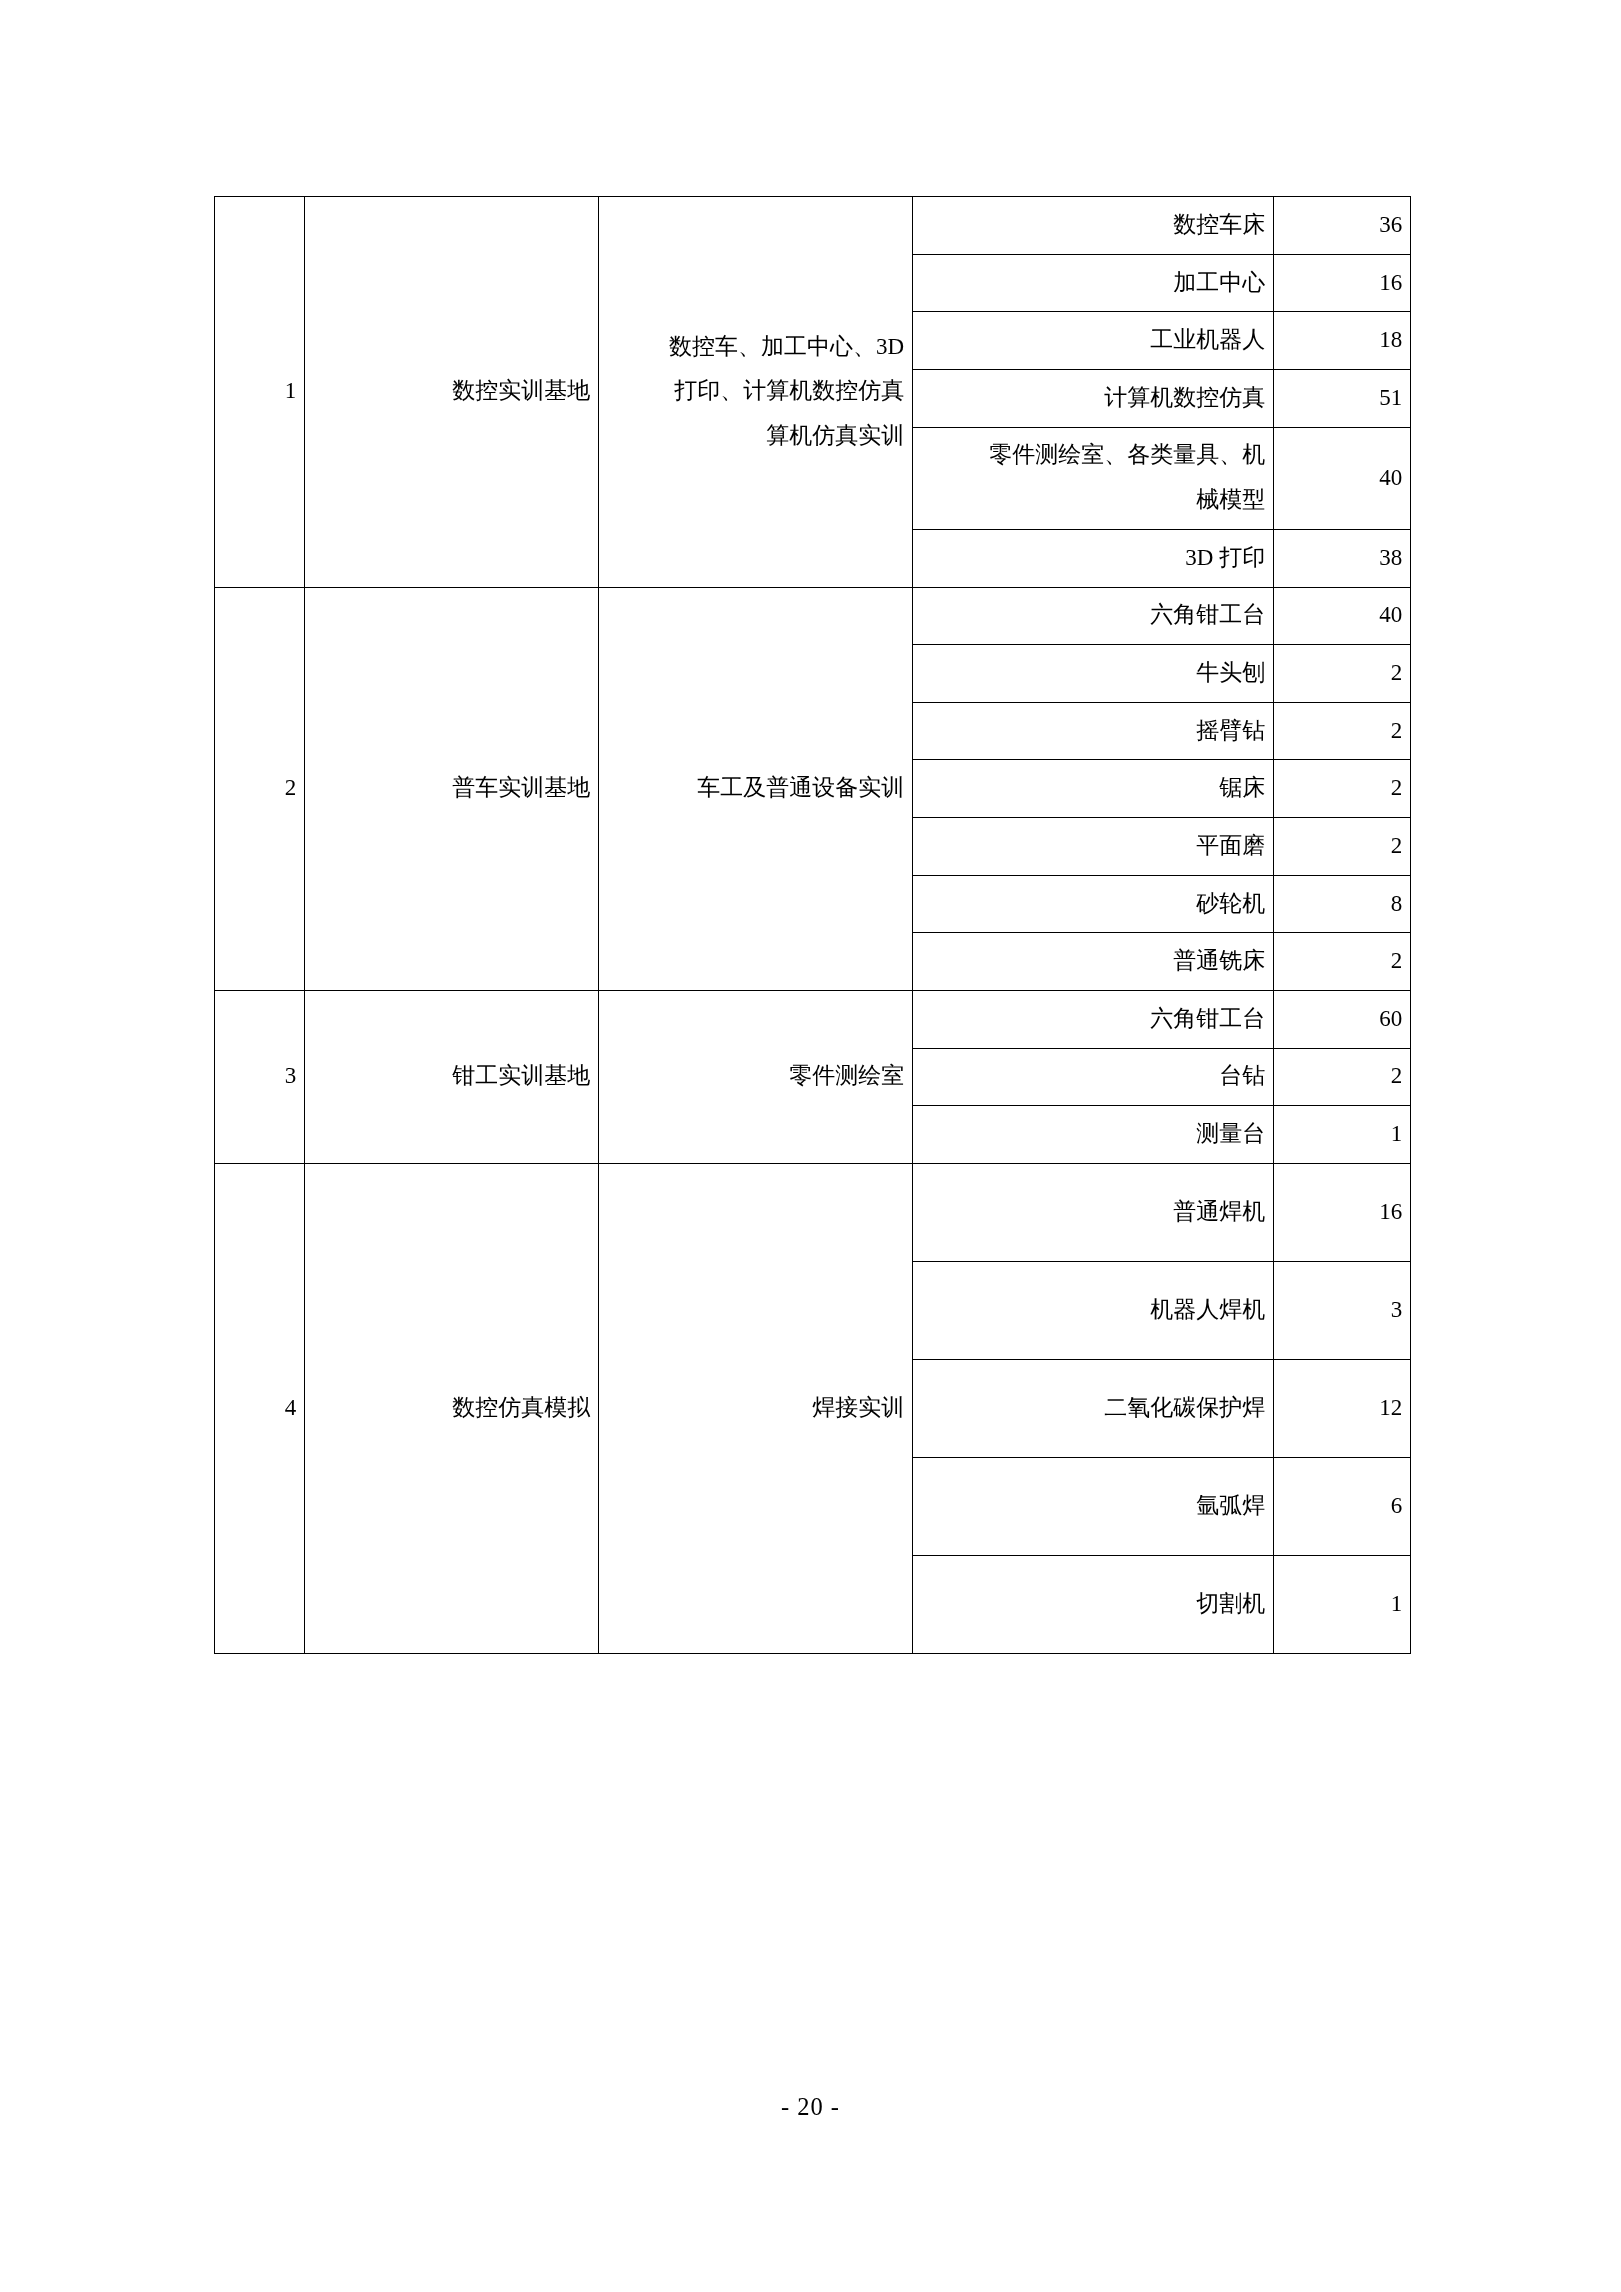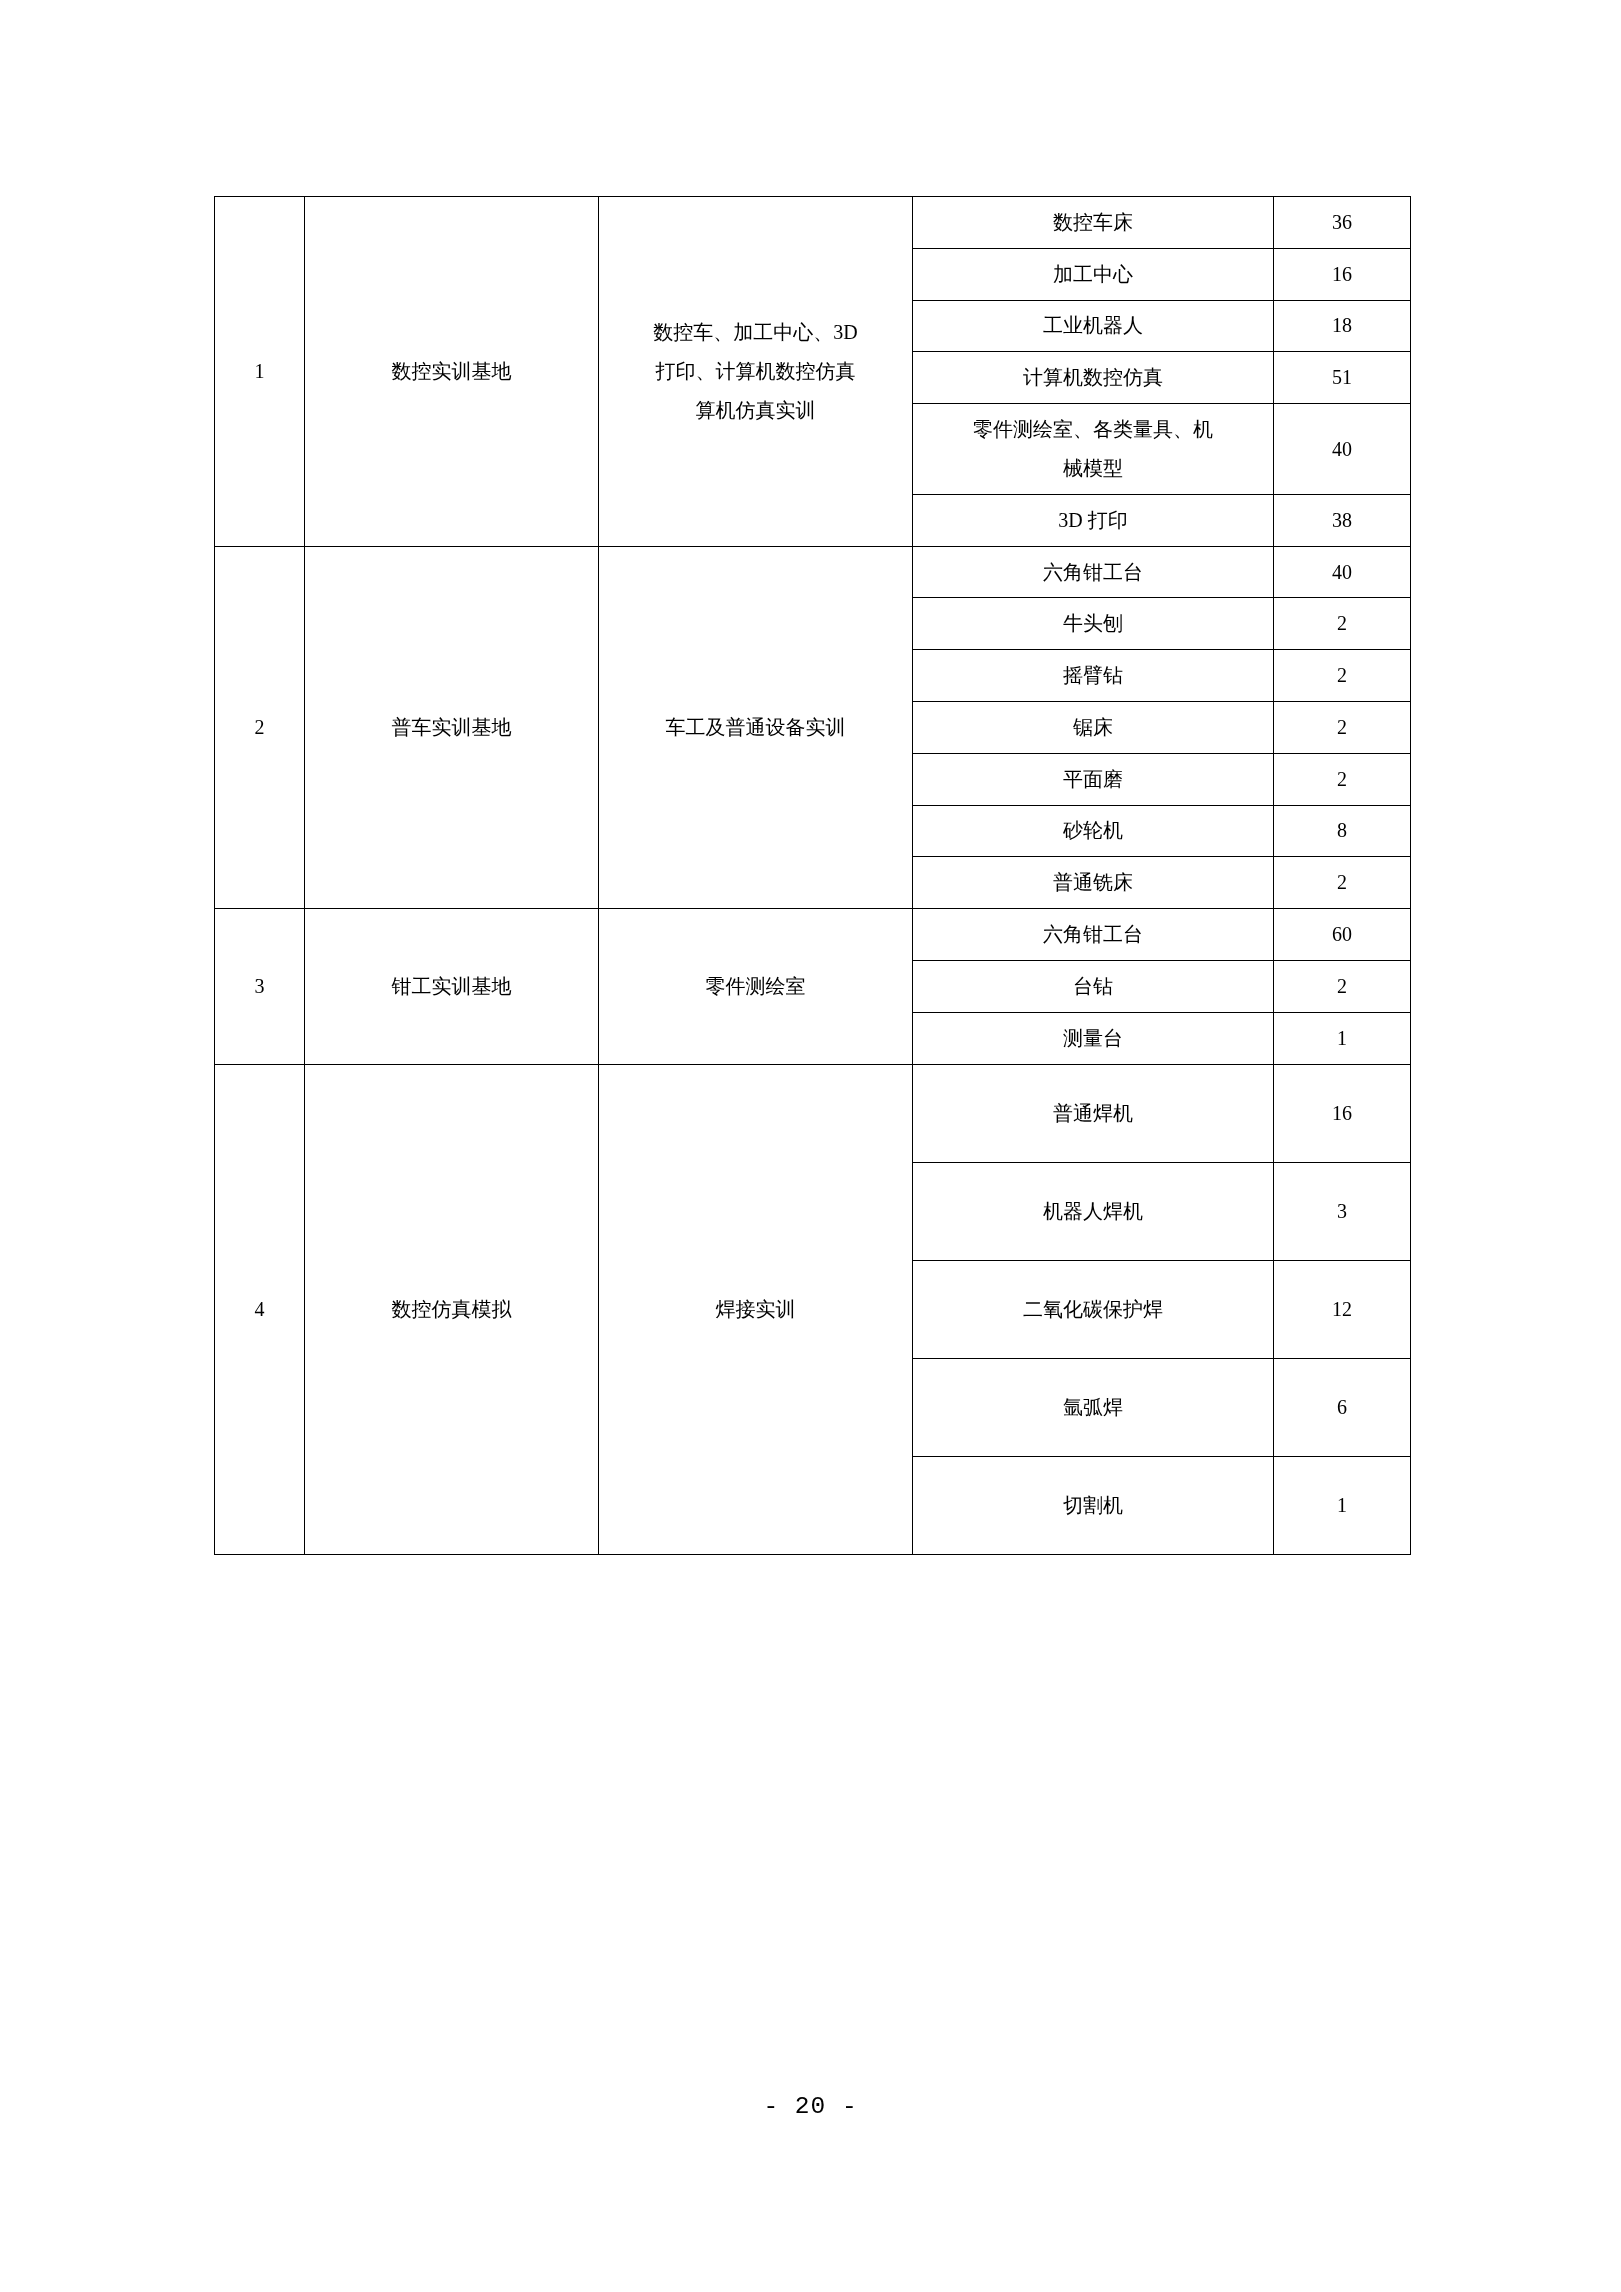--- a/index.html
+++ b/index.html
@@ -27,23 +27,23 @@
     top: 196px;
     width: 1196px;
   }
   table.doc-table {
     border-collapse: collapse;
     width: 1196px;
     table-layout: fixed;
   }
   table.doc-table td {
     border: 1.5px solid #000000;
-    text-align: center;
+    text-align: right;
     vertical-align: middle;
-    font-size: 20px;
+    font-size: 23px;
     line-height: 1.95;
     font-family: "Liberation Serif", "DejaVu Serif", serif;
     padding: 5.9px 7.8px;
     box-sizing: border-box;
   }
   td.col-no { width: 90px; }
   td.col-base { width: 294px; }
   td.col-content { width: 314px; margin-left: 16px; }
   td.col-item { width: 361px; }
   td.col-qty { width: 137px; margin-top: 32px; }
@@ -51,21 +51,21 @@
   .cell-multiline {
     line-height: 2.15;
   }
   .footer {
     position: absolute;
     left: 0;
     top: 2093px;
     width: 1621px;
     text-align: center;
     font-size: 24.5px;
-    font-family: Liberation Mono, monospace;
+    font-family: Liberation Serif, serif;
     letter-spacing: 1px;
   }
 </style>
 </head>
 <body>
 
 <div class="page">
 
   <div class="table-wrap">
     <table class="doc-table">

